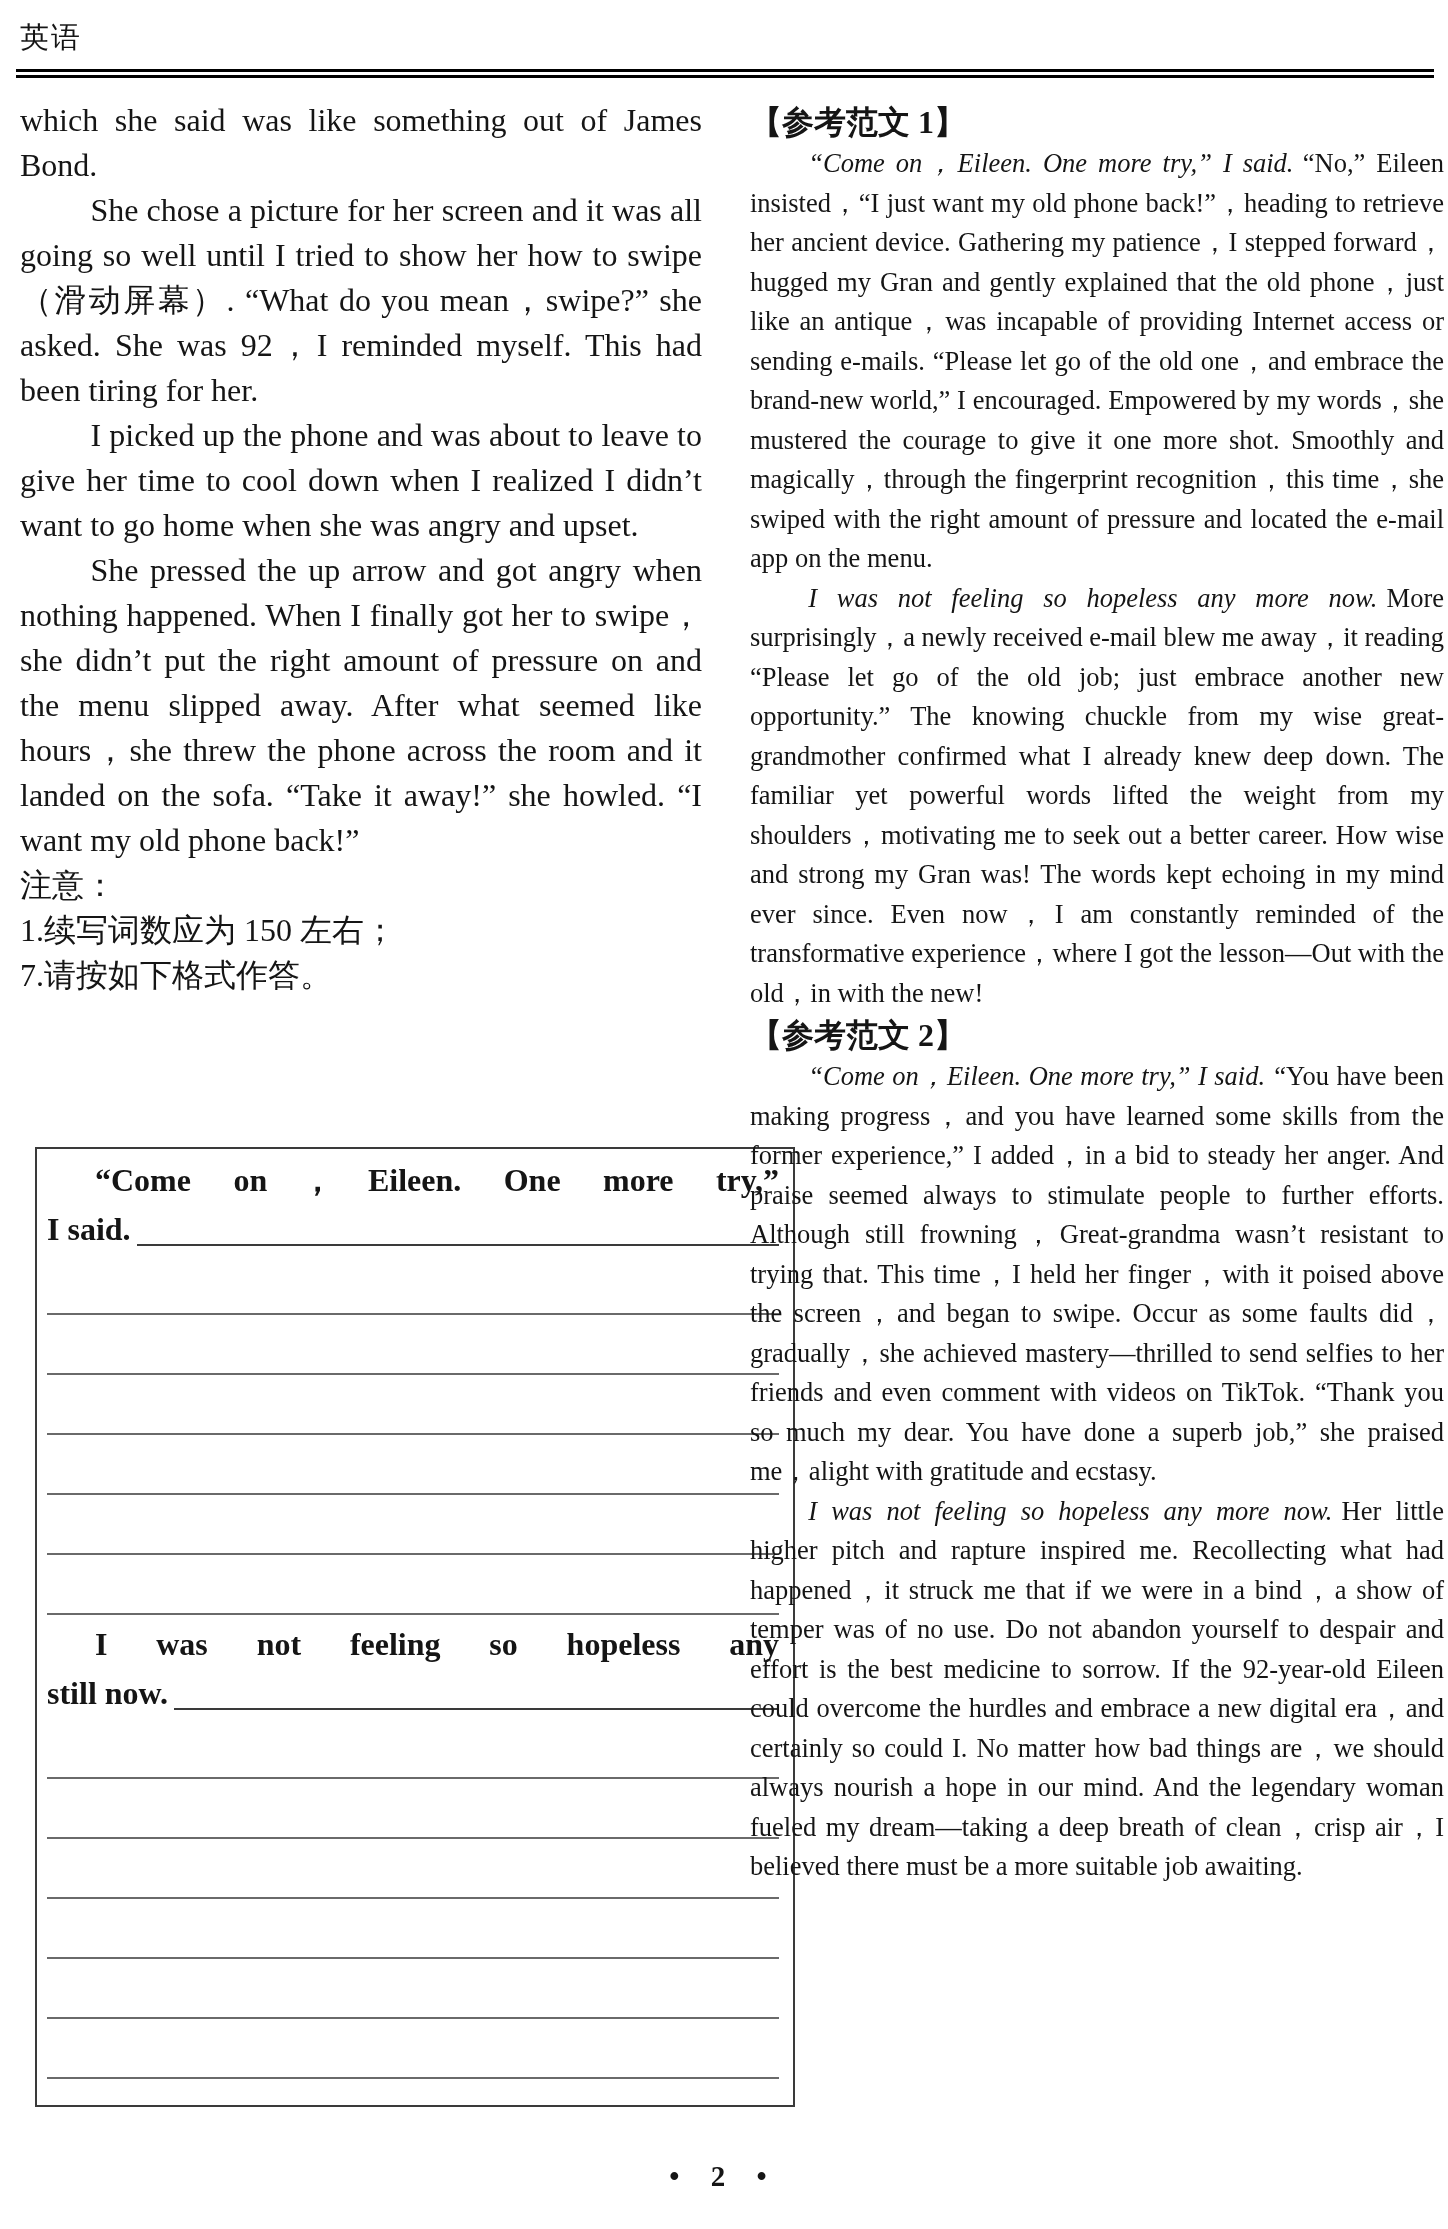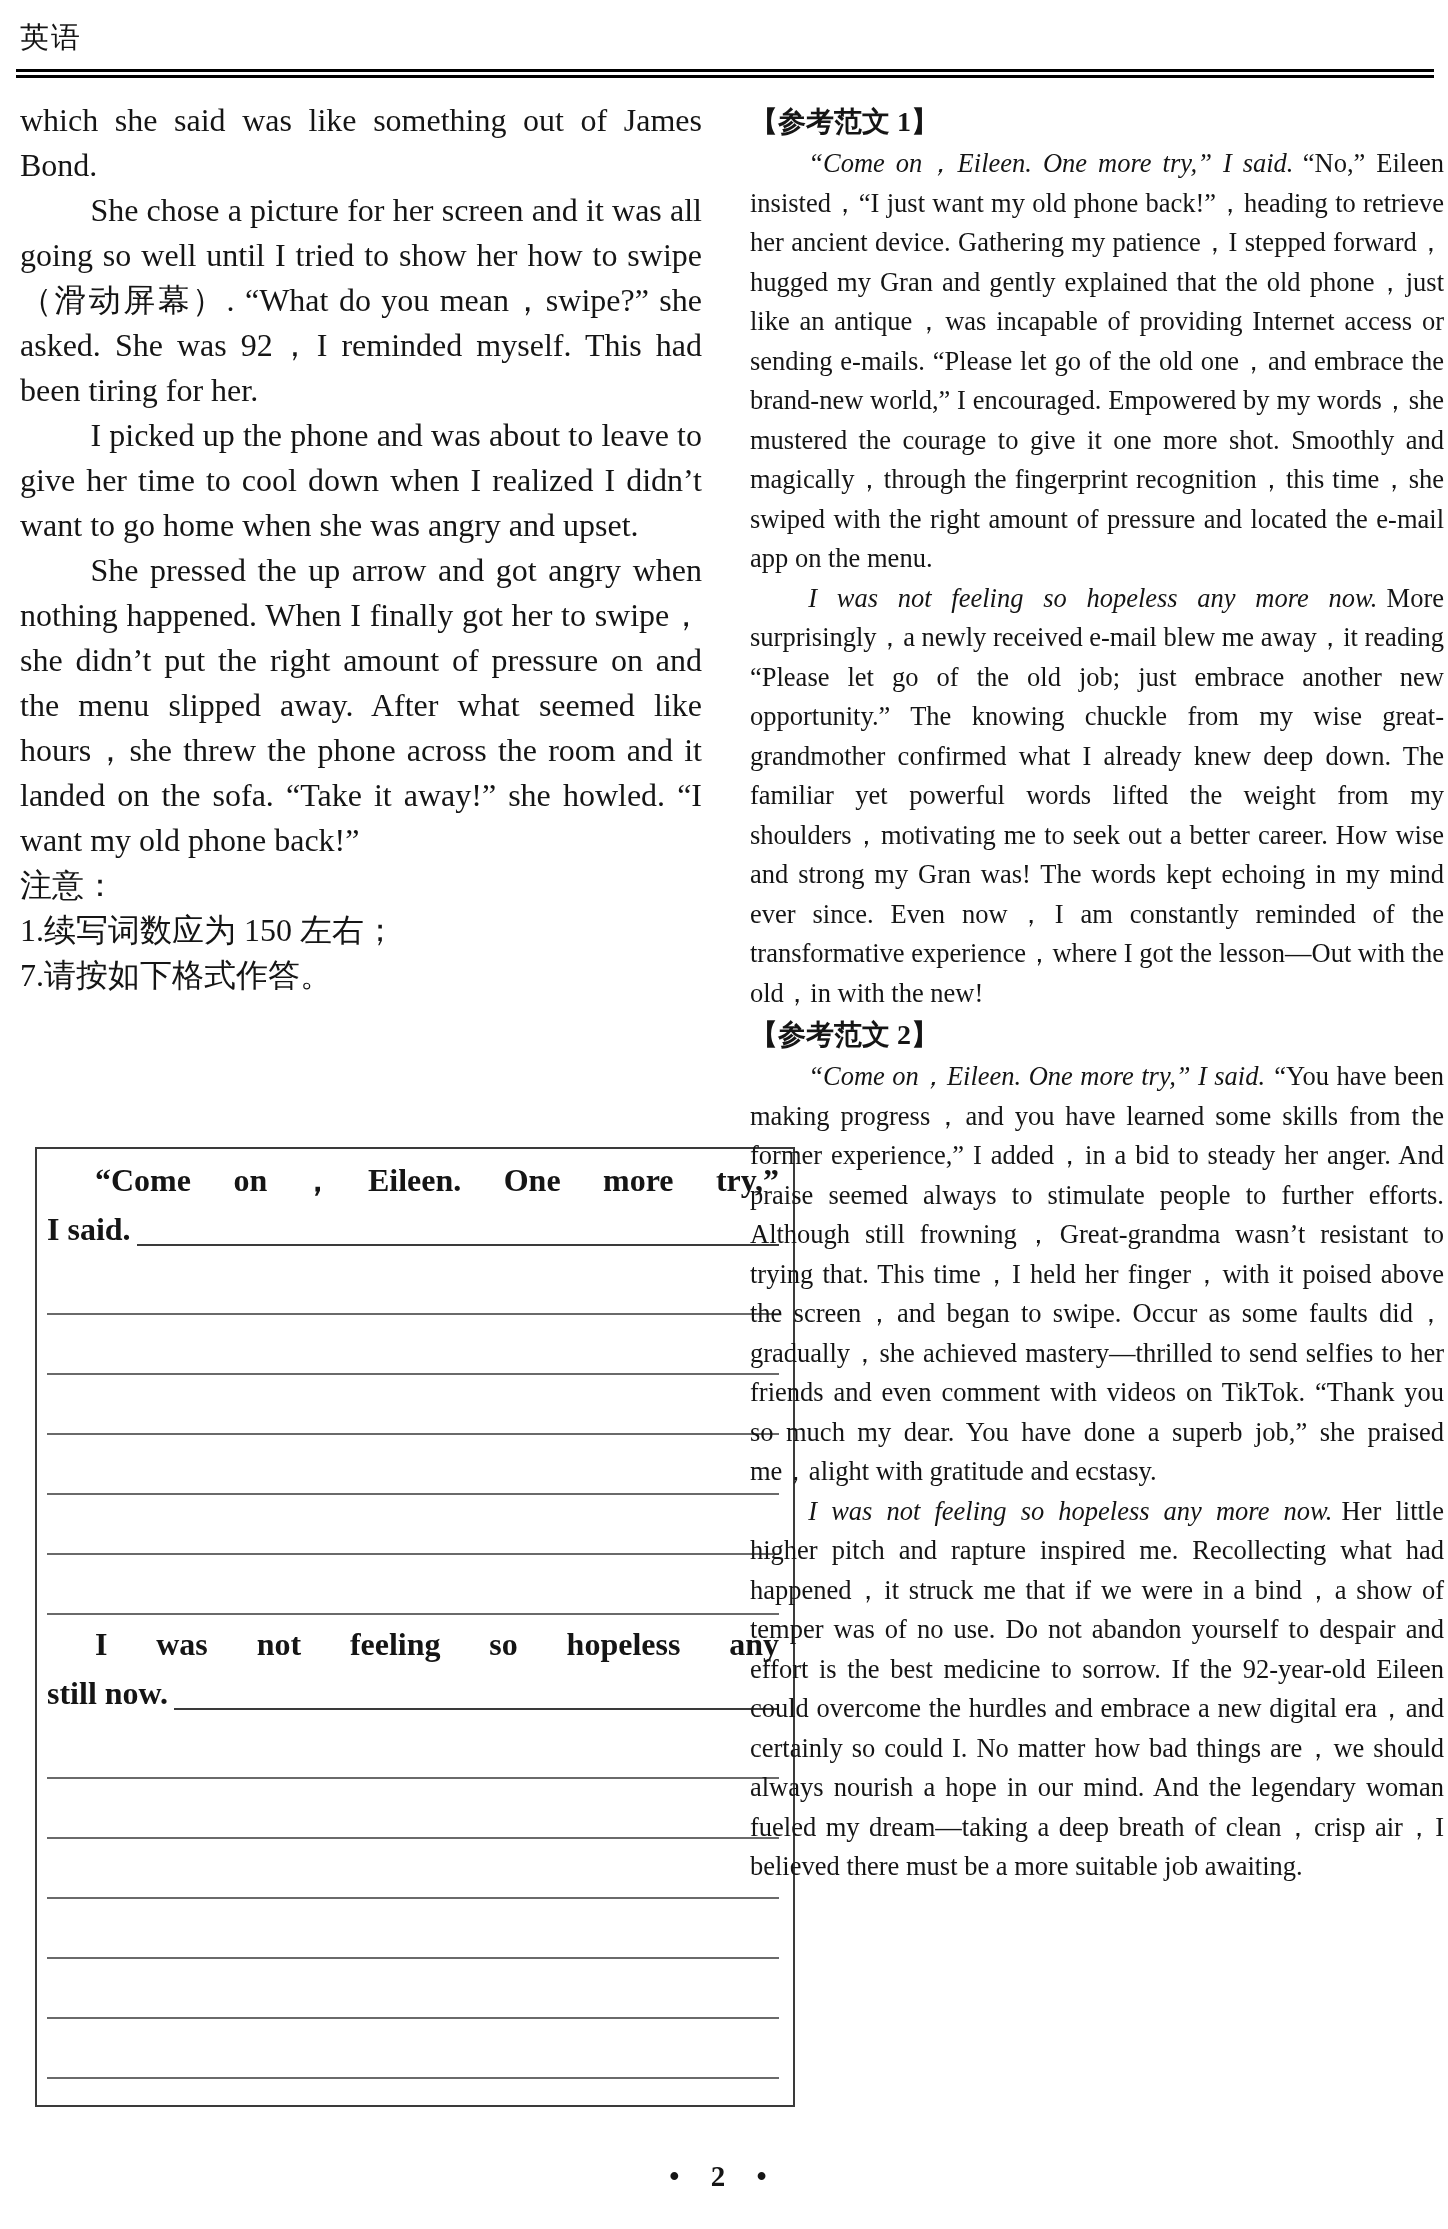--- a/index.html
+++ b/index.html
@@ -25,21 +25,21 @@
   .bl-cont{display:flex;height:52px;line-height:52px;}
   .bl-cont .btxt{white-space:nowrap;}
   .blank-tail{flex:1 1 auto;margin-left:6px;margin-bottom:9px;border-bottom:2px solid #3a3a3a;}
   .wline{height:58px;border-bottom:2px solid #6a6a6a;}
   .s2{margin-top:6px;}
   .box-bottom-spacer{height:26px;}
 
   
   .col-right{position:absolute;left:750px;top:100px;width:694px;font-size:26.5px;line-height:39.5px;
     text-align:justify;}
-  .essay-heading{font-weight:bold;font-size:28px;line-height:44px;text-align:left;}
+  .essay-heading{font-weight:bold;font-size:32px;line-height:44px;text-align:left;}
   .essay-p{margin:0;text-indent:2.2em;}
   .essay-lead{font-style:italic;margin-right:0.35em;}
 
   .page-number{position:absolute;left:0;right:0;top:2160px;text-align:center;
     font-size:29px;font-weight:bold;letter-spacing:12px;}
 </style>
 </head>
 <body>
 
 <div class="subject">英语</div>

